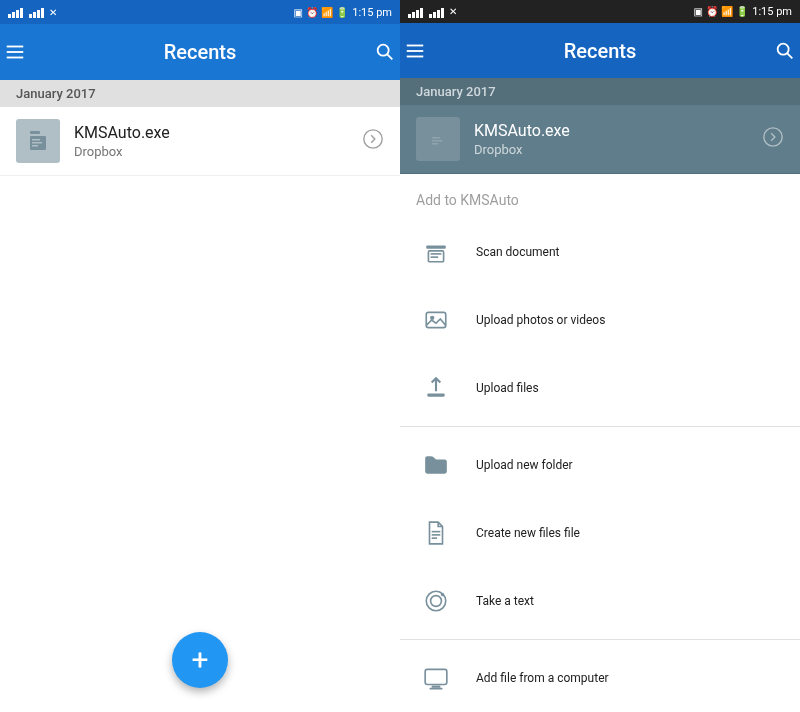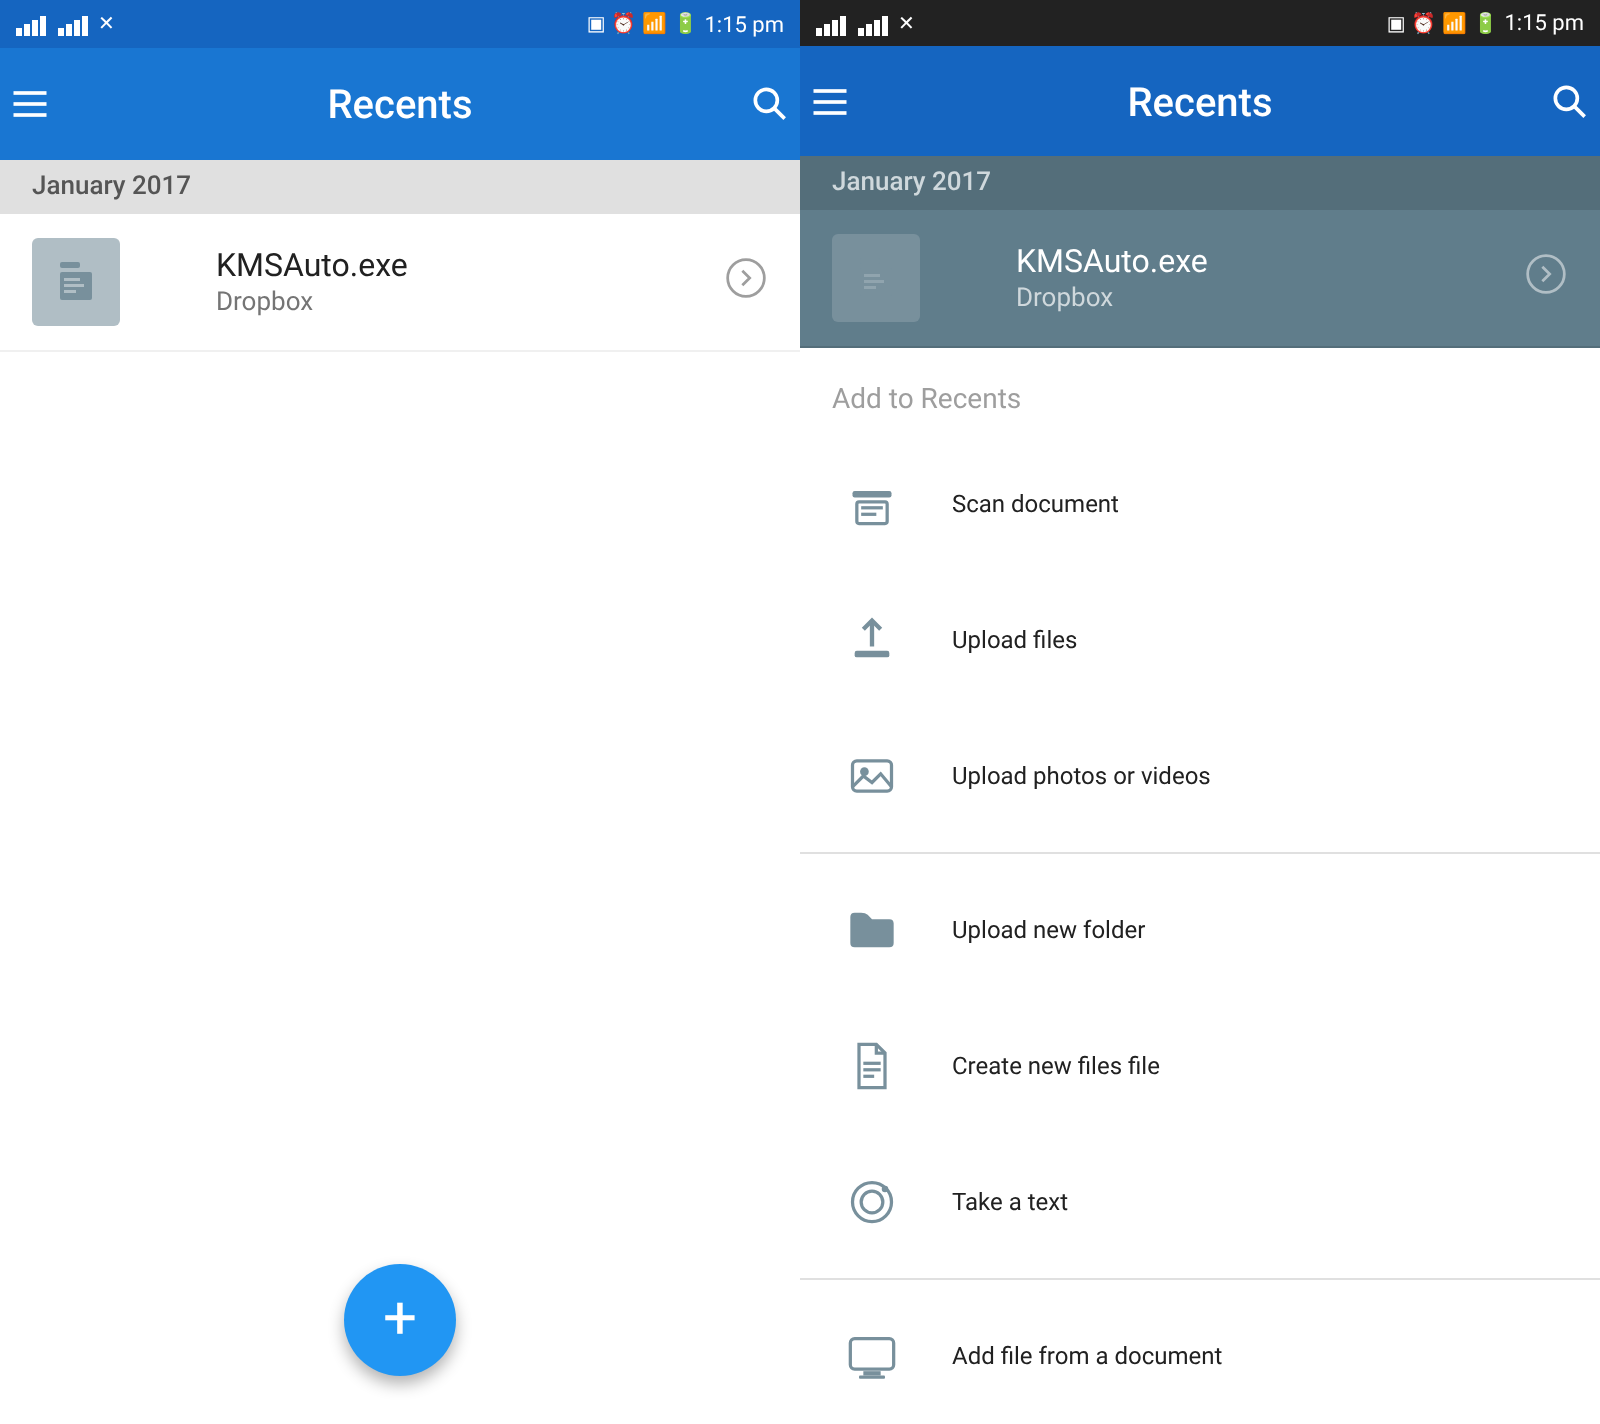--- a/index.html
+++ b/index.html
@@ -135,21 +135,20 @@
     }
 
     .file-icon svg {
       width: 24px;
       height: 24px;
       fill: #78909c;
     }
 
     .file-info {
       flex: 1;
-      margin-left: 34px;
     }
 
     .file-name {
       font-size: 16px;
       color: #212121;
       font-weight: 400;
     }
 
     .file-name-dark {
       color: #fff;
@@ -395,54 +394,54 @@
       <div class="file-source file-source-dark">Dropbox</div>
     </div>
     <div class="chevron-icon chevron-icon-dark">
       <svg viewBox="0 0 24 24" width="22" height="22">
         <circle cx="12" cy="12" r="10" stroke="#b0bec5" stroke-width="1.5" fill="none"></circle>
         <polyline points="10,8 14,12 10,16" stroke="#b0bec5" stroke-width="1.5" fill="none"></polyline>
       </svg>
     </div>
   </div>
 
-  <div class="add-section-header">Add to Recents</div>
+  <div class="add-section-header">Add to KMSAuto</div>
 
   <div class="menu-item">
     <div class="menu-icon">
       <svg viewBox="0 0 24 24" fill="#78909c">
         <rect x="3" y="6" width="18" height="3" rx="1"></rect>
         <rect x="5" y="11" width="14" height="10" rx="1" stroke="#78909c" stroke-width="1.5" fill="none"></rect>
         <rect x="7" y="13" width="10" height="1.5" fill="#78909c"></rect>
         <rect x="7" y="16" width="7" height="1.5" fill="#78909c"></rect>
       </svg>
     </div>
     <span class="menu-label">Scan document</span>
   </div>
 
   <div class="menu-item">
     <div class="menu-icon">
       <svg viewBox="0 0 24 24" fill="#78909c">
+        <rect x="3" y="5" width="18" height="14" rx="2" stroke="#78909c" stroke-width="1.5" fill="none"></rect>
+        <circle cx="8.5" cy="10" r="2" fill="#78909c"></circle>
+        <polyline points="3,17 8,12 12,15 16,11 21,17" fill="none" stroke="#78909c" stroke-width="1.5"></polyline>
+      </svg>
+    </div>
+    <span class="menu-label">Upload photos or videos</span>
+  </div>
+
+  <div class="menu-item">
+    <div class="menu-icon">
+      <svg viewBox="0 0 24 24" fill="#78909c">
         <polyline points="12,3 12,15" stroke="#78909c" stroke-width="2" fill="none"></polyline>
         <polyline points="8,7 12,3 16,7" stroke="#78909c" stroke-width="2" fill="none"></polyline>
         <rect x="4" y="17" width="16" height="3" rx="1" fill="#78909c"></rect>
       </svg>
     </div>
     <span class="menu-label">Upload files</span>
-  </div>
-
-  <div class="menu-item">
-    <div class="menu-icon">
-      <svg viewBox="0 0 24 24" fill="#78909c">
-        <rect x="3" y="5" width="18" height="14" rx="2" stroke="#78909c" stroke-width="1.5" fill="none"></rect>
-        <circle cx="8.5" cy="10" r="2" fill="#78909c"></circle>
-        <polyline points="3,17 8,12 12,15 16,11 21,17" fill="none" stroke="#78909c" stroke-width="1.5"></polyline>
-      </svg>
-    </div>
-    <span class="menu-label">Upload photos or videos</span>
   </div>
 
   <div class="divider"></div>
 
   <div class="menu-item">
     <div class="menu-icon">
       <svg viewBox="0 0 24 24" fill="#78909c">
         <path d="M2,6 L2,18 Q2,20 4,20 L20,20 Q22,20 22,18 L22,9 Q22,7 20,7 L12,7 L10,5 Q9,4 7,4 L4,4 Q2,4 2,6 Z" fill="#78909c"></path>
       </svg>
     </div>
@@ -476,15 +475,15 @@
   <div class="divider"></div>
 
   <div class="menu-item">
     <div class="menu-icon">
       <svg viewBox="0 0 24 24" fill="#78909c">
         <rect x="2" y="4" width="20" height="14" rx="2" stroke="#78909c" stroke-width="1.5" fill="none"></rect>
         <rect x="8" y="19" width="8" height="2" fill="#78909c"></rect>
         <rect x="6" y="21" width="12" height="1.5" rx="0.5" fill="#78909c"></rect>
       </svg>
     </div>
-    <span class="menu-label">Add file from a document</span>
+    <span class="menu-label">Add file from a computer</span>
   </div>
 </div>
 
 </body></html>

